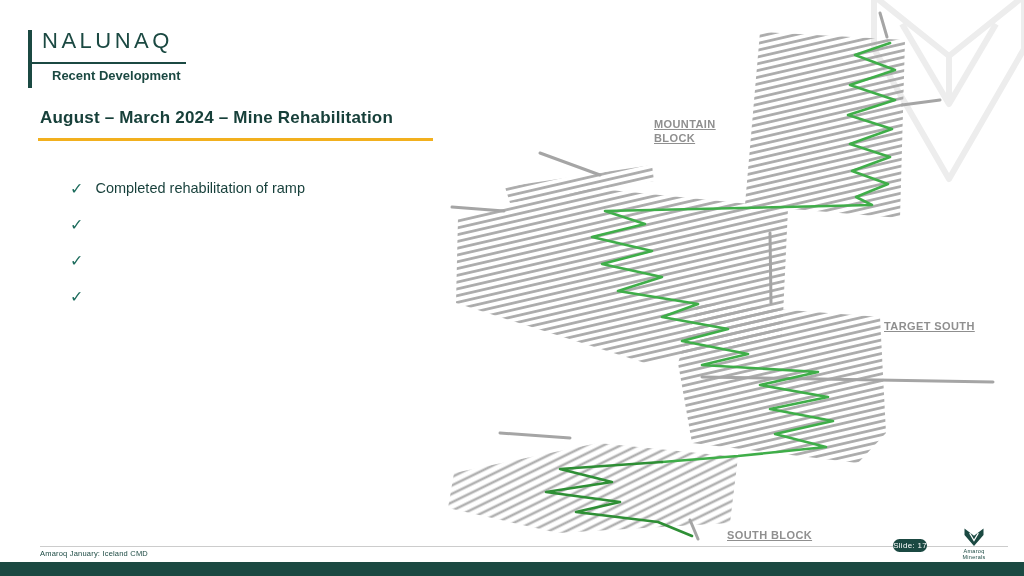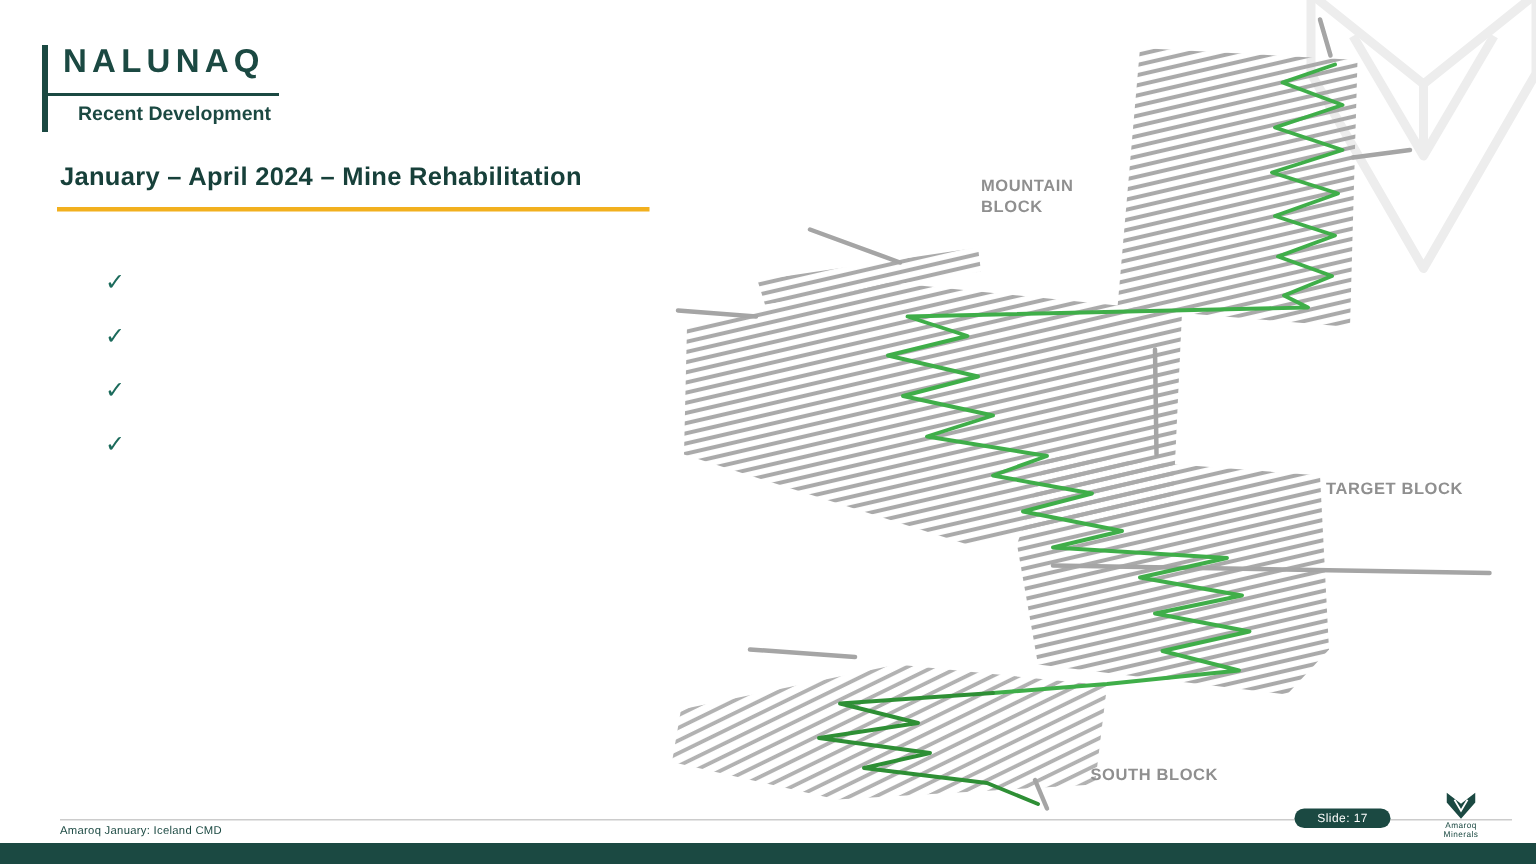--- a/index.html
+++ b/index.html
@@ -6,21 +6,21 @@
   .slide {
     position:relative; width:1024px; height:576px;
     background:#ffffff; overflow:hidden;
     font-family:"Liberation Sans", sans-serif;
   }
 
   
   .brand-bar-v { position:absolute; left:28px; top:30px; width:4px; height:58px; background:#1B4942; }
   .site-name {
     position:absolute; left:42px; top:28px;
-    font-size:22px; letter-spacing:3.5px; font-weight:700; color:#1B4942;
+    font-size:22px; letter-spacing:3.5px; font-weight:400; color:#1B4942;
   }
   .brand-rule { position:absolute; left:28px; top:62px; width:158px; height:2px; background:#1B4942; }
   .subtitle {
     position:absolute; left:52px; top:68px;
     font-weight:600; font-size:13px; color:#1B4942;
   }
 
   
   .page-title {
     position:absolute; left:40px; top:108px;
@@ -31,39 +31,39 @@
   
   .bullets { position:absolute; left:70px; top:178px; margin:0; padding:0; list-style:none; width:340px; }
   .bullets li { display:flex; align-items:flex-start; margin-bottom:15px; }
   .check { color:#1C6B5C; font-size:16px; line-height:21px; margin-right:12px; flex:0 0 auto; }
   .bullet-text { font-size:14.5px; line-height:21px; color:#163F3A; max-width:303px; }
 
   
   .mine-svg { position:absolute; left:440px; top:5px; width:570px; height:540px; }
   .block-label {
     position:absolute; color:#8F8F8F; font-weight:bold; font-size:11px;
-    letter-spacing:0.4px; line-height:14px;
+    letter-spacing:0.4px; line-height:14px;text-decoration:underline;
   }
   .lbl-mountain { left:654px; top:117px; width:80px; }
   .lbl-target   { left:884px; top:319px; white-space:nowrap; }
-  .lbl-south    { left:727px; top:510px; white-space:nowrap; }
+  .lbl-south    { left:727px; top:528px; white-space:nowrap; }
 
   
   .watermark { position:absolute; right:-10px; top:-6px; width:170px; height:200px; }
 
   
   .footer-divider { position:absolute; left:40px; top:546px; width:968px; height:1px; background:#cccccc; }
   .footer-left {
     position:absolute; left:40px; top:549px;
     font-size:7.5px; color:#1B4942; letter-spacing:0.2px;
   }
   .slide-badge {
     position:absolute; right:97px; bottom:24px;
     background:#1B4942; color:#ffffff; font-size:8px;
-    padding:2px 15px; border-radius:7px; letter-spacing:0.3px;
+    padding:2px 0; border-radius:7px; letter-spacing:0.3px;
   }
   .corner-logo { position:absolute; right:28px; bottom:16px; width:44px; text-align:center; }
   .corner-logo svg { width:22px; height:19px; display:block; margin:0 auto 1px auto; }
   .corner-logo-text { font-size:5.5px; color:#1B4942; letter-spacing:0.3px; }
   .bottom-bar { position:absolute; left:0; bottom:0; width:100%; height:14px; background:#1B4942; }
 </style>
 </head>
 <body>
 
 <div class="slide">
@@ -75,26 +75,27 @@
       <path d="M38,30 L85,110 L132,30"></path>
       <path d="M85,62 L85,110"></path>
     </g>
   </svg>
 
   <div class="brand-bar-v"></div>
   <div class="site-name">NALUNAQ</div>
   <div class="brand-rule"></div>
   <div class="subtitle">Recent Development</div>
 
-  <div class="page-title">January – April 2024 – Mine Rehabilitation</div>
+  <div class="page-title">August – March 2024 – Mine Rehabilitation</div>
   <div class="title-underline"></div>
 
   <ul class="bullets">
     <li>
       <span class="check">✓</span>
+      <span class="bullet-text">Completed rehabilitation of ramp</span>
     </li>
     <li>
       <span class="check">✓</span>
     </li>
     <li>
       <span class="check">✓</span>
     </li>
     <li>
       <span class="check">✓</span>
     </li>
@@ -126,21 +127,21 @@
         <line x1="60" y1="428" x2="130" y2="433"></line>
       </g>
     </g>
     <g fill="none" stroke-linejoin="round" stroke-linecap="round">
       <polyline stroke="#3FAE49" stroke-width="2.6" points="450,38 415,50 455,65 410,80 455,95 408,110 452,124 410,139 450,152 412,166 448,179 416,192 432,200 165,206 205,219 152,232 212,246 162,259 222,272 178,286 258,299 222,312 288,324 242,336 308,349 262,360 378,367 320,380 388,392 330,404 393,416 335,429 386,442 298,451 222,457"></polyline>
       <polyline stroke="#2E8F35" stroke-width="2.6" points="222,457 120,464 172,477 106,487 180,497 136,507 218,517 252,531"></polyline>
     </g>
   </svg>
 
   <div class="block-label lbl-mountain">MOUNTAIN BLOCK</div>
-  <div class="block-label lbl-target">TARGET BLOCK</div>
+  <div class="block-label lbl-target">TARGET SOUTH</div>
   <div class="block-label lbl-south">SOUTH BLOCK</div>
 
   <div class="footer-divider"></div>
   <div class="footer-left">Amaroq January: Iceland CMD</div>
   <div class="slide-badge">Slide: 17</div>
   <div class="corner-logo">
     <svg viewBox="0 0 160 140">
       <path d="M10,4 L80,58 L150,4 L150,52 L80,132 L10,52 Z" fill="#1B4942"></path>
       <path d="M48,38 L80,92 L112,38" fill="none" stroke="#ffffff" stroke-width="9"></path>
     </svg>

